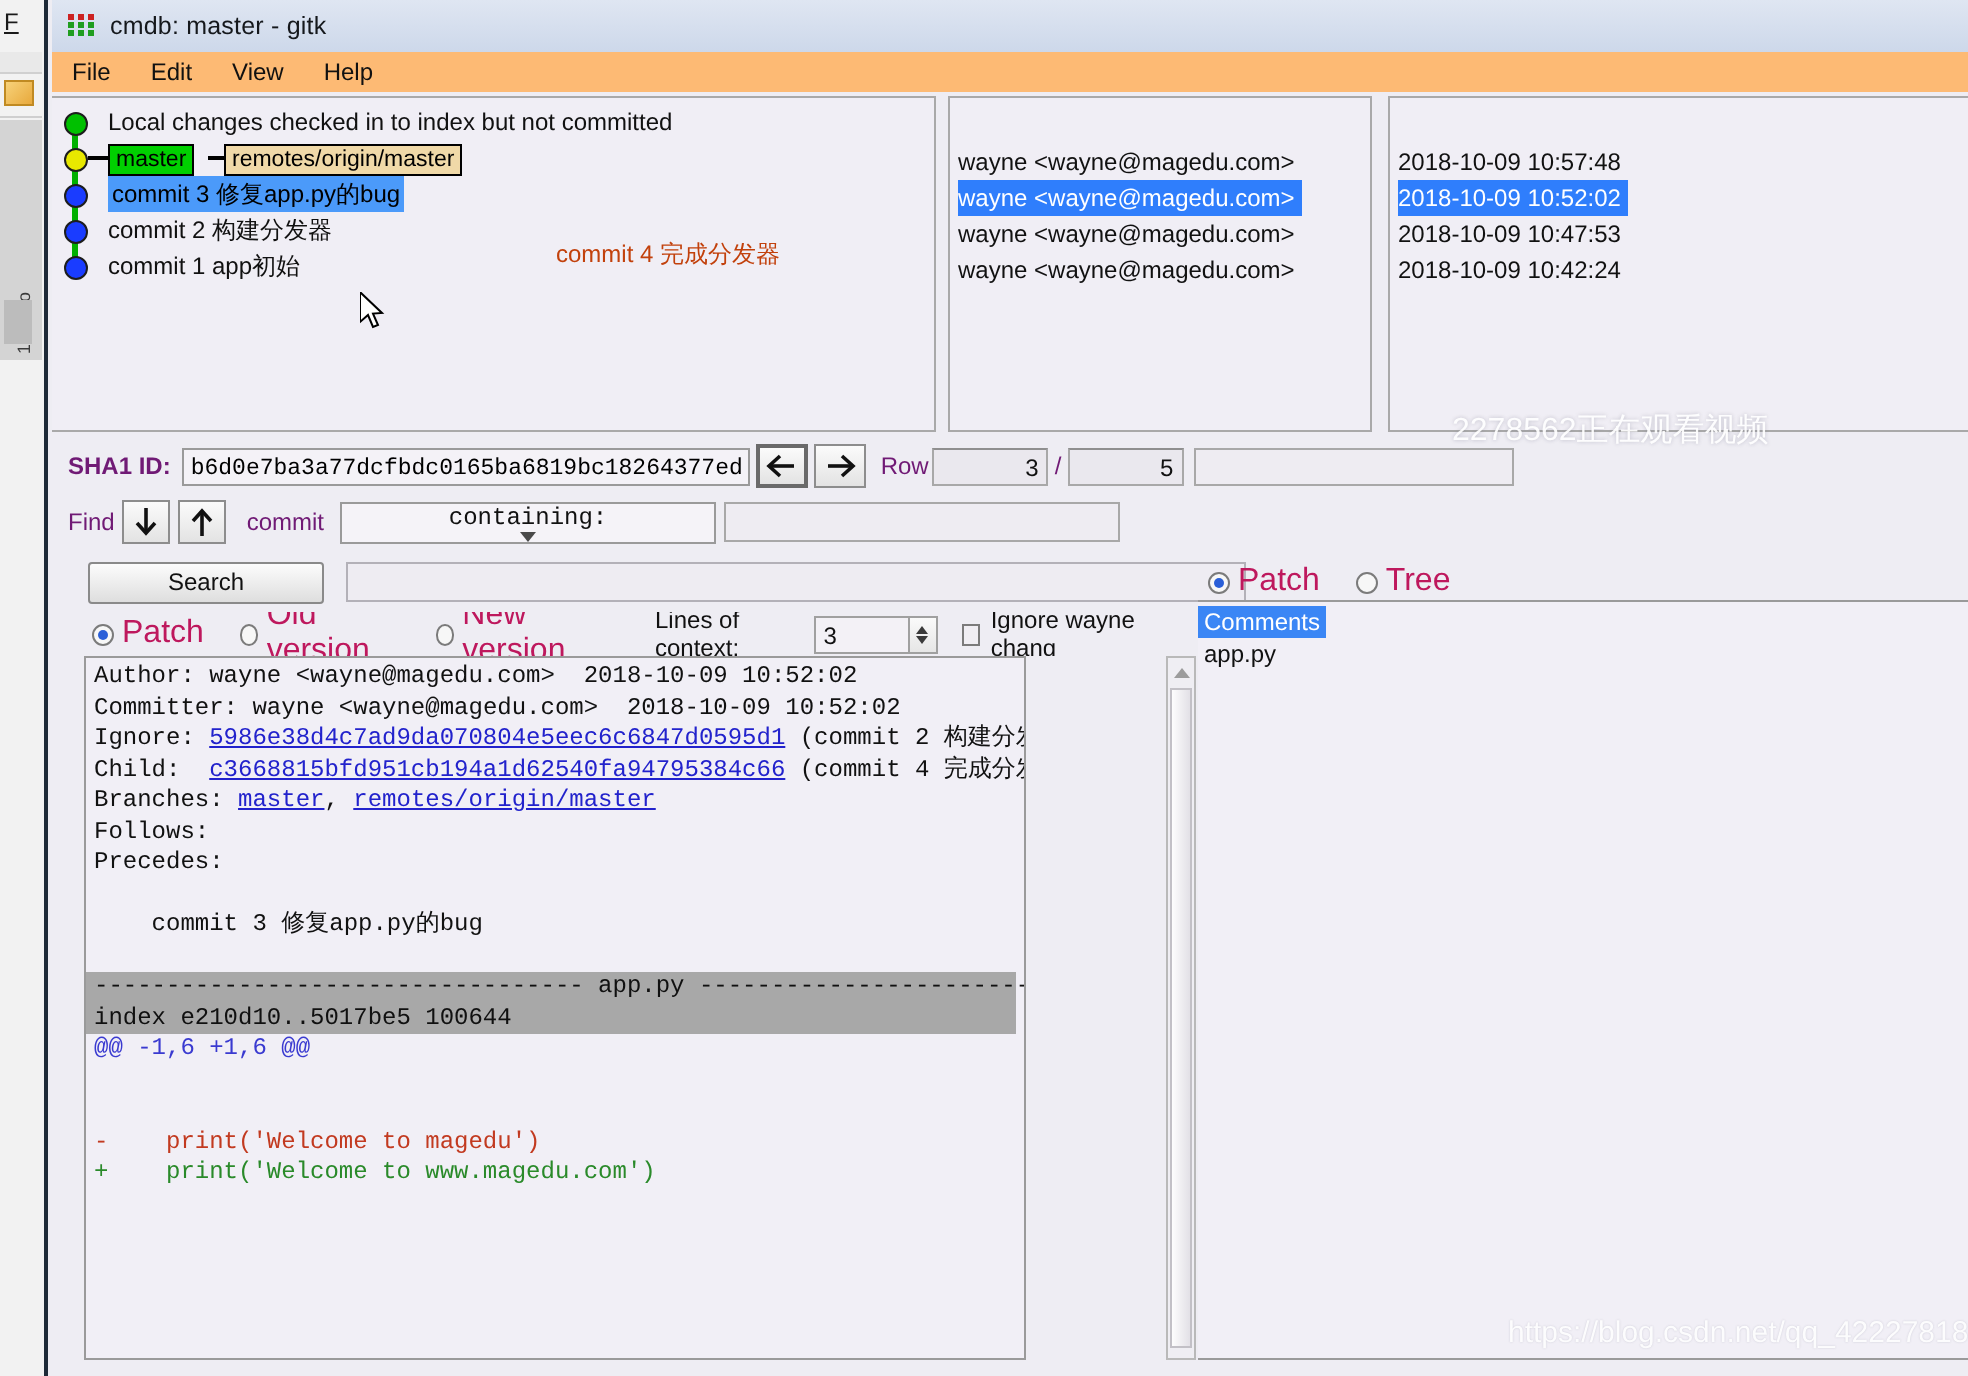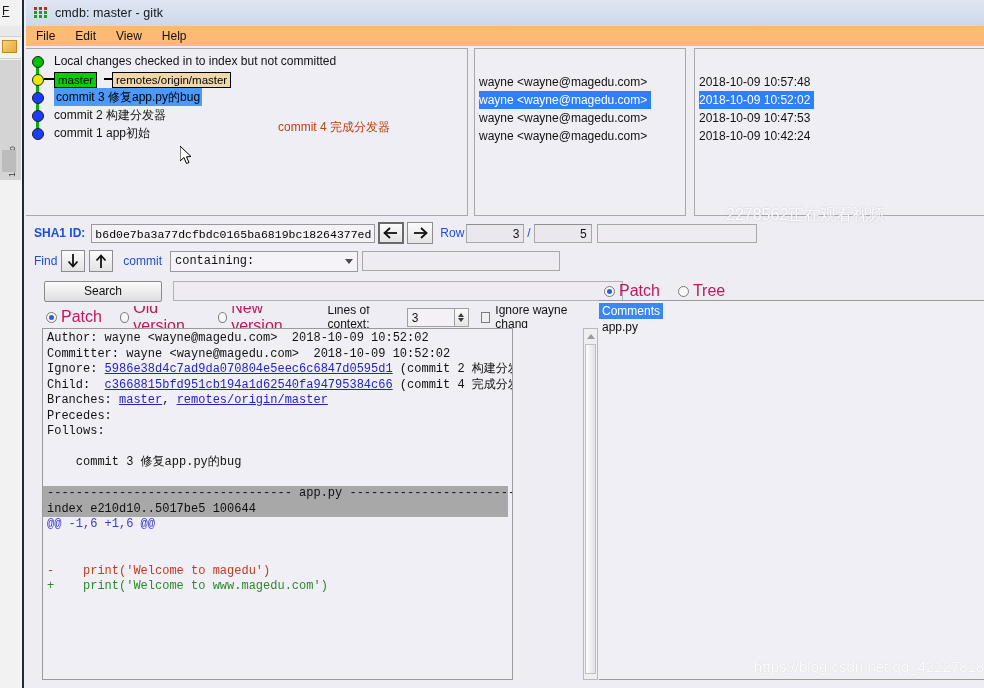--- a/index.html
+++ b/index.html
@@ -104,21 +104,21 @@
     font-size:16px; color:#ffffff; opacity:.92;
     text-shadow:0 0 2px rgba(120,120,140,.45);
     pointer-events:none; white-space:nowrap;
   }
 
   
   .cursor { position:absolute; left:154px; top:98px; width:14px; height:20px; pointer-events:none;}
 
   
   .sha-row { position:absolute; left:0; top:220px; width:100%; height:26px; display:flex; align-items:center; padding-left:8px; box-sizing:border-box;}
-  .lbl { font-size:12px; color:#1d4ed8; }
+  .lbl { font-size:12px; color:#701a75; }
   .sha-lbl { font-weight:bold; margin-right:6px; }
   .sha-input {
     width:284px; height:19px; line-height:19px;
     background:#f4f2f7; border:1px solid #9a9a9a;
     font-family:"Liberation Mono", monospace; font-size:11.5px; color:#000;
     padding:0 3px; box-sizing:border-box; white-space:nowrap; overflow:hidden;
   }
   .navbtn {
     width:26px; height:22px; margin-left:3px;
     background:linear-gradient(to bottom,#fbfbfb,#e3e3e3);
@@ -145,20 +145,21 @@
     background:linear-gradient(to bottom,#fbfbfb,#e3e3e3);
     border:1px solid #8d8d8d; display:flex; align-items:center; justify-content:center;
     box-sizing:border-box;
   }
   .combo {
     margin-left:8px; width:188px; height:21px;
     background:#f5f3f8; border:1px solid #9a9a9a;
     display:flex; align-items:center; justify-content:space-between;
     padding:0 4px; box-sizing:border-box; font-size:12px; color:#111;
     font-family:"Liberation Mono", monospace;
+    flex-direction:column;
   }
   .caret { width:0;height:0;border-left:4px solid transparent;border-right:4px solid transparent;border-top:5px solid #4a4a4a;}
   .find-field { margin-left:4px; width:198px; height:20px; background:#eeecf2; border:1px solid #a8a8a8; box-sizing:border-box; }
 
   
   .search-row { position:absolute; left:0; top:278px; width:100%; height:26px; display:flex; align-items:center; padding-left:18px; box-sizing:border-box;}
   .search-btn {
     width:118px; height:21px; background:linear-gradient(to bottom,#fcfcfc,#dedede);
     border:1px solid #8a8a8a; border-radius:2px;
     display:flex; align-items:center; justify-content:center;
@@ -414,22 +415,22 @@
         <div class="chk"></div>
         <div class="chk-lbl">Ignore wayne chang</div>
       </div>
 
       <div class="diff-panel">
         <div class="dline"><span>Author: </span><span>wayne &lt;wayne@magedu.com&gt;  2018-10-09 10:52:02</span></div>
         <div class="dline"><span>Committer: </span><span>wayne &lt;wayne@magedu.com&gt;  2018-10-09 10:52:02</span></div>
         <div class="dline"><span>Ignore: </span><span class="lnk">5986e38d4c7ad9da070804e5eec6c6847d0595d1</span><span> (commit 2 构建分发器)</span></div>
         <div class="dline"><span>Child:  </span><span class="lnk">c3668815bfd951cb194a1d62540fa94795384c66</span><span> (commit 4 完成分发器)</span></div>
         <div class="dline"><span>Branches: </span><span class="lnk">master</span><span>, </span><span class="lnk">remotes/origin/master</span></div>
+        <div class="dline">Follows:</div>
         <div class="dline">Precedes:</div>
-        <div class="dline">Follows:</div>
         <div class="dline">&nbsp;</div>
         <div class="dline">    commit 3 修复app.py的bug</div>
         <div class="dline">&nbsp;</div>
         <div class="file-band">---------------------------------- app.py --------------------------------------</div>
         <div class="file-band">index e210d10..5017be5 100644</div>
         <div class="hunk">@@ -1,6 +1,6 @@</div>
         <div class="dline">&nbsp;</div>
         <div class="dline">&nbsp;</div>
         <div class="minus">-    print('Welcome to magedu')</div>
         <div class="plus">+    print('Welcome to www.magedu.com')</div>

